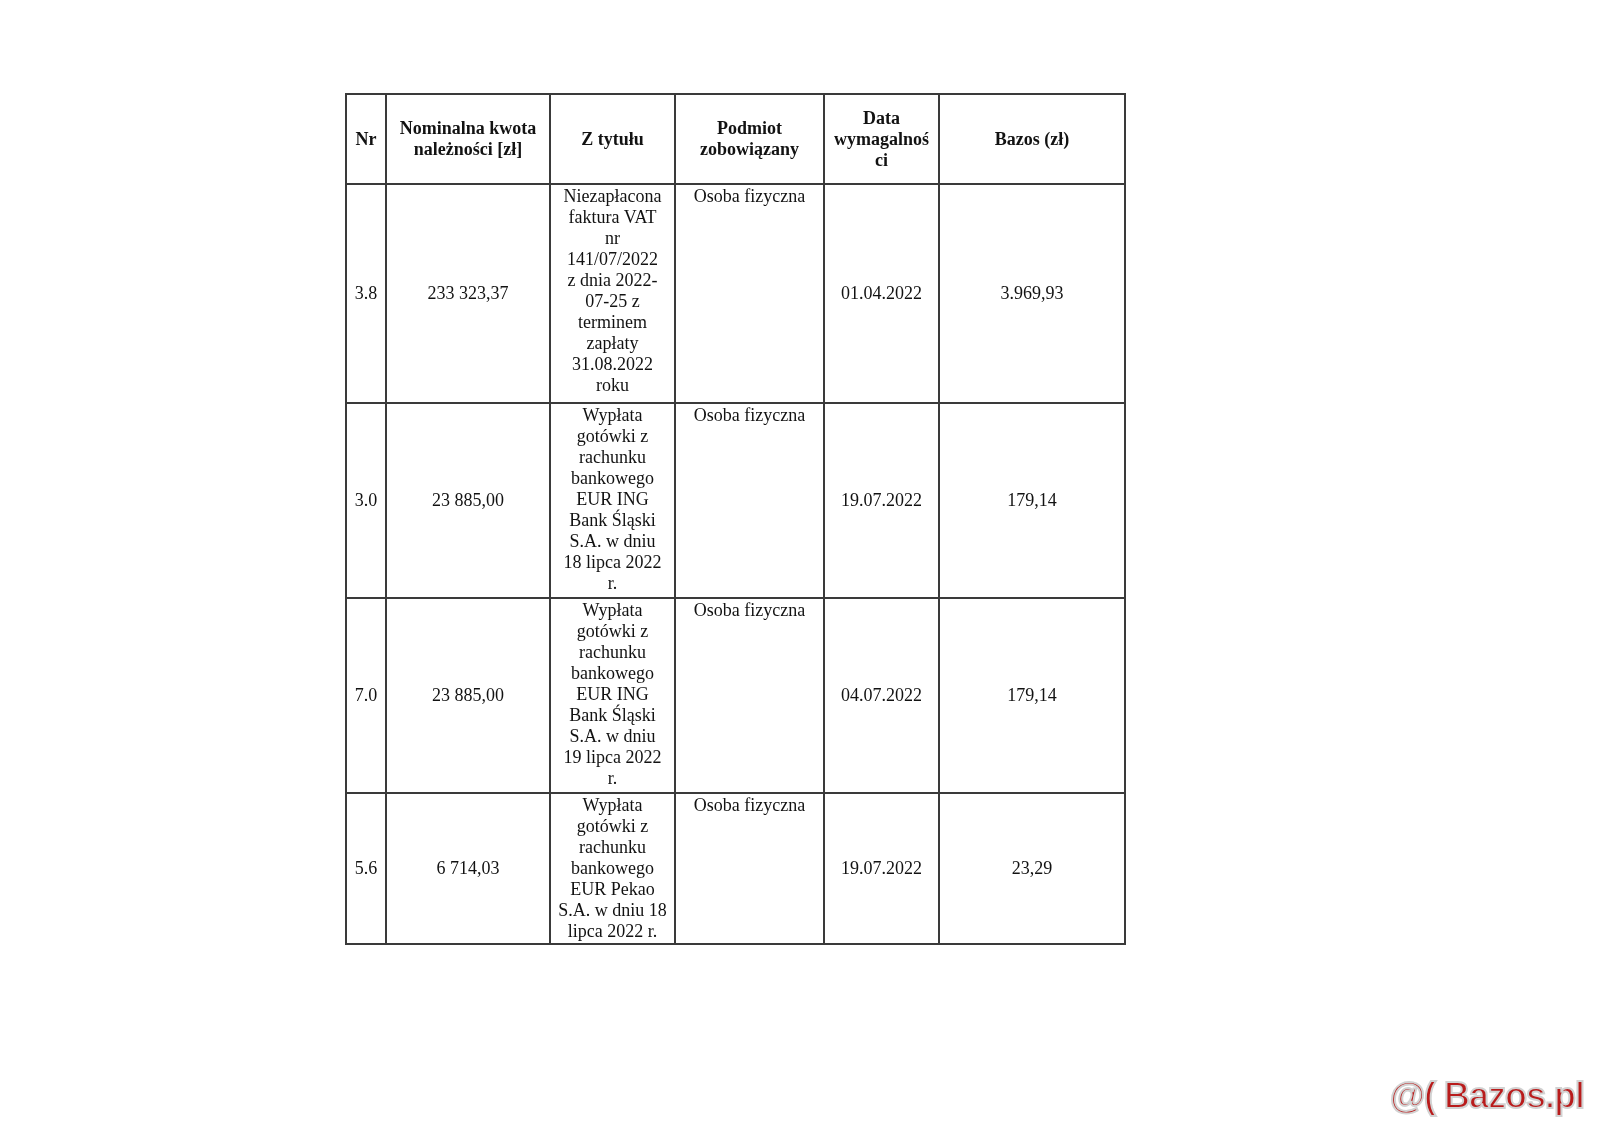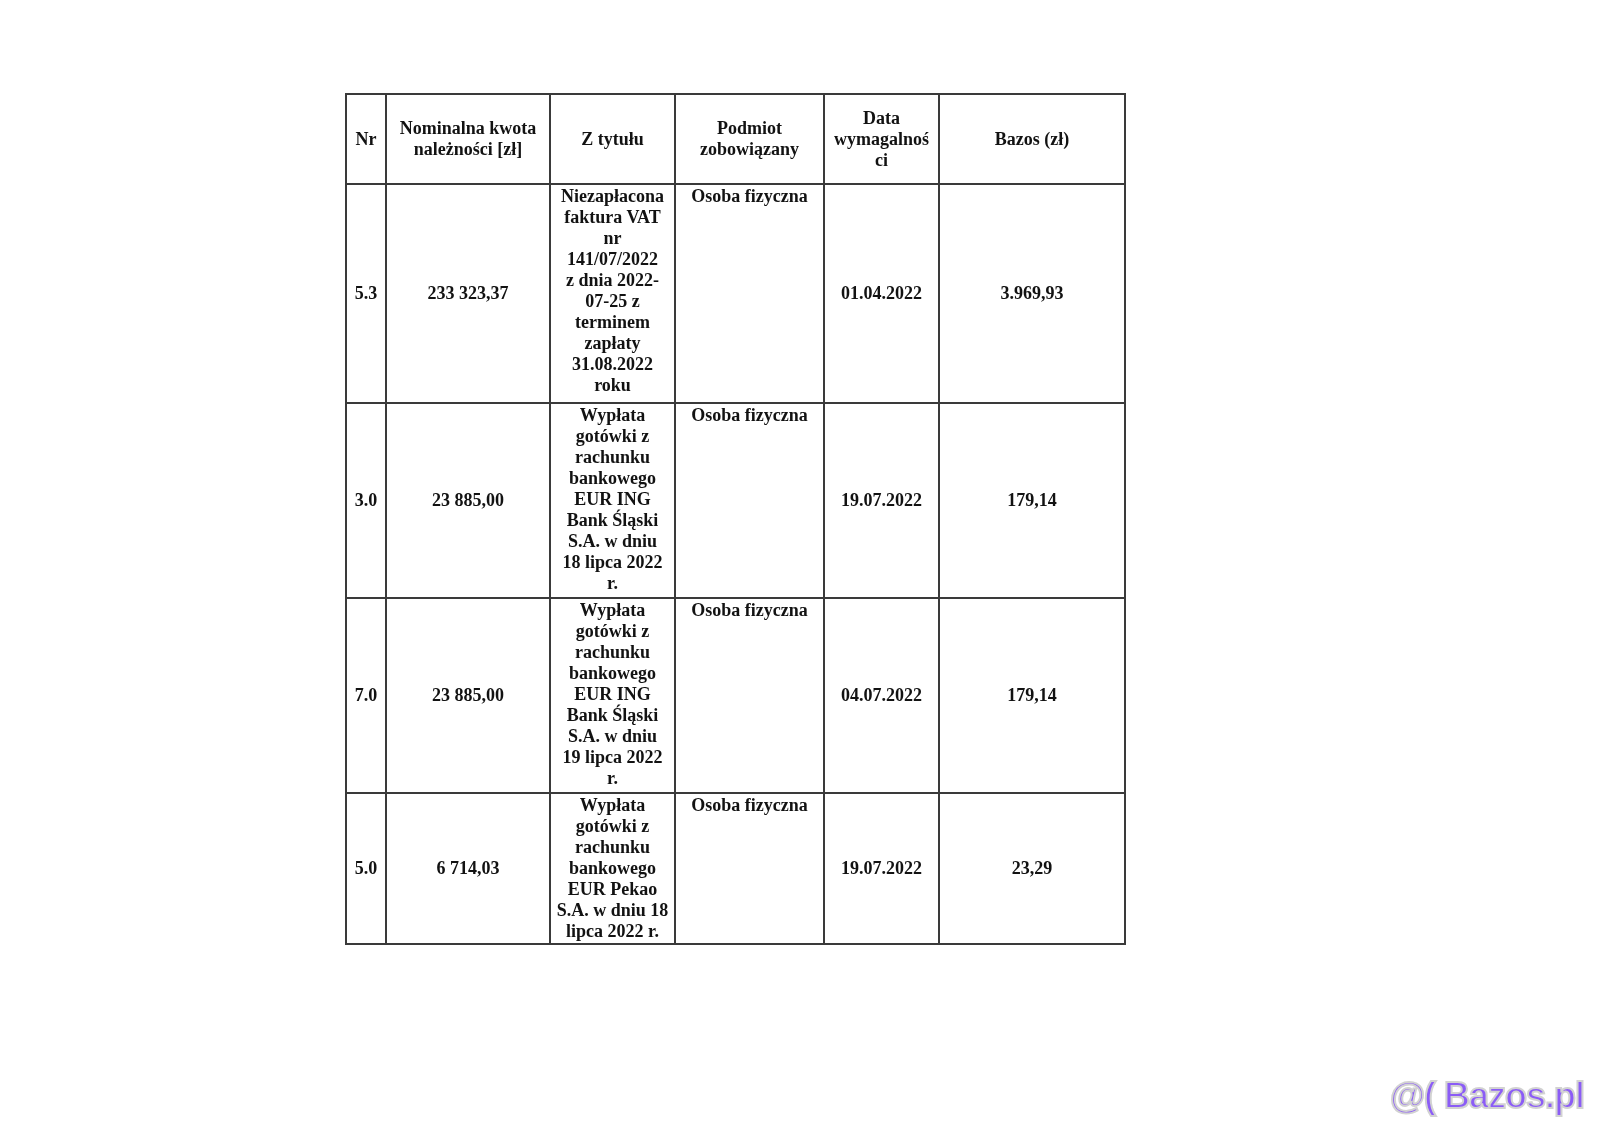--- a/index.html
+++ b/index.html
@@ -27,21 +27,20 @@
   .debt-table th,
   .debt-table td {
     border: 2px solid #3a3a3a;
     padding: 1px 3px;
     font-size: 18px;
     line-height: 21px;
     text-align: center;
     vertical-align: middle;
     overflow: hidden;
     word-wrap: break-word;
-    font-weight: bold;
   }
   .debt-table th {
     font-weight: bold;
   }
   .debt-table td.v-top {
     vertical-align: top;
   }
   .debt-table td.nowrap {
     white-space: nowrap;
   }
@@ -57,21 +56,21 @@
   tr.r-2    { height: 195px; }
   tr.r-3    { height: 149px; }
   .watermark {
     position: absolute;
     right: 16px;
     bottom: 14px;
     font-family: "Liberation Sans", "DejaVu Sans", sans-serif;
     font-weight: bold;
     font-size: 36px;
     letter-spacing: -1px;
-    color: #8b5cf6;
+    color: #b91c1c;
     -webkit-text-stroke: 2px #d2d2d2;
     white-space: nowrap;
     user-select: none;
   }
 </style>
 </head>
 <body>
 
 <div class="page">
 
@@ -89,21 +88,21 @@
         <th>Nr</th>
         <th>Nominalna kwota<br>należności [zł]</th>
         <th>Z tytułu</th>
         <th>Podmiot<br>zobowiązany</th>
         <th>Data<br>wymagalnoś<br>ci</th>
         <th>Bazos (zł)</th>
       </tr>
     </thead>
     <tbody>
       <tr class="r-0">
-        <td>5.3</td>
+        <td>3.8</td>
         <td class="nowrap">233 323,37</td>
         <td class="v-top">Niezapłacona<br>faktura VAT<br>nr<br>141/07/2022<br>z dnia 2022-<br>07-25 z<br>terminem<br>zapłaty<br>31.08.2022<br>roku</td>
         <td class="v-top">Osoba fizyczna</td>
         <td class="nowrap">01.04.2022</td>
         <td class="nowrap">3.969,93</td>
       </tr>
       <tr class="r-1">
         <td>3.0</td>
         <td class="nowrap">23 885,00</td>
         <td class="v-top">Wypłata<br>gotówki z<br>rachunku<br>bankowego<br>EUR ING<br>Bank Śląski<br>S.A. w dniu<br>18 lipca 2022<br>r.</td>
@@ -113,21 +112,21 @@
       </tr>
       <tr class="r-2">
         <td>7.0</td>
         <td class="nowrap">23 885,00</td>
         <td class="v-top">Wypłata<br>gotówki z<br>rachunku<br>bankowego<br>EUR ING<br>Bank Śląski<br>S.A. w dniu<br>19 lipca 2022<br>r.</td>
         <td class="v-top">Osoba fizyczna</td>
         <td class="nowrap">04.07.2022</td>
         <td class="nowrap">179,14</td>
       </tr>
       <tr class="r-3">
-        <td>5.0</td>
+        <td>5.6</td>
         <td class="nowrap">6 714,03</td>
         <td class="v-top">Wypłata<br>gotówki z<br>rachunku<br>bankowego<br>EUR Pekao<br>S.A. w dniu 18<br>lipca 2022 r.</td>
         <td class="v-top">Osoba fizyczna</td>
         <td class="nowrap">19.07.2022</td>
         <td class="nowrap">23,29</td>
       </tr>
     </tbody>
   </table>
 
   <div class="watermark">@( Bazos.pl</div>

